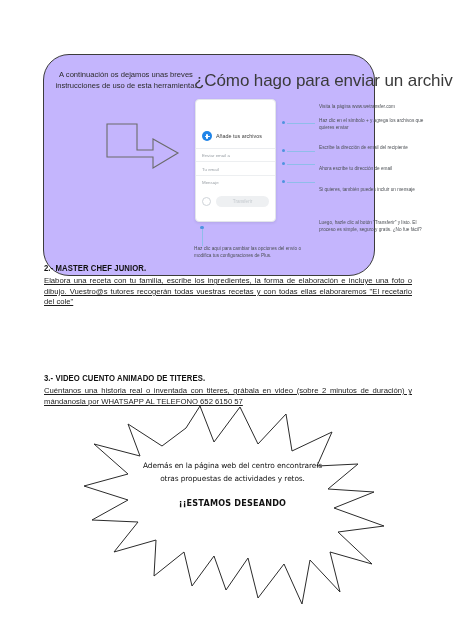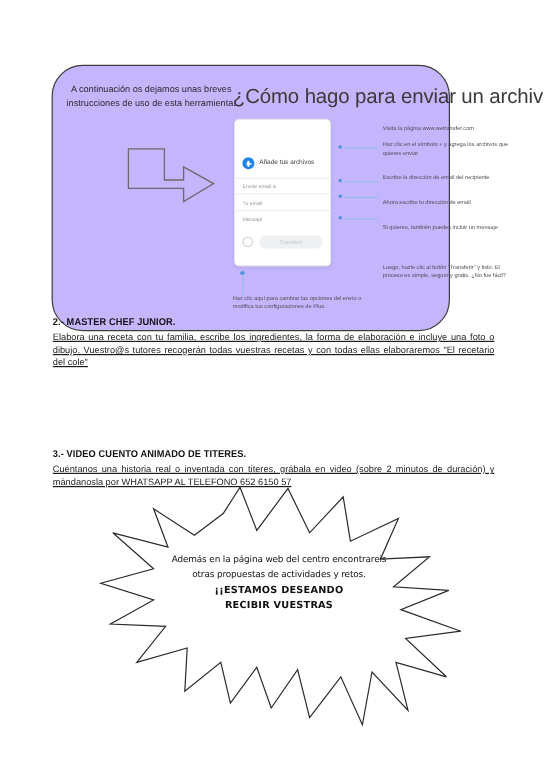--- a/index.html
+++ b/index.html
@@ -230,21 +230,21 @@
     text-align: center;
     font-family: "DejaVu Sans", sans-serif;
     color: #111;
   }
   #burst-para {
     font-size: 7.4px;
     line-height: 1.72;
     letter-spacing: -0.1px;
   }
   #burst-shout {
-    margin-top: 0;
+    margin-top: 12px;
     font-size: 8.1px;
     line-height: 1.55;
     letter-spacing: 0.2px;
     font-weight: bold;
   }
   .burst-shout-line { display: block; }
 </style>
 </head>
 <body>
 
@@ -350,16 +350,15 @@
              L32 40
              L78 52
              L66 20
              L100 42
              Z" stroke="#2b2b2b" stroke-width="1" fill="#ffffff" stroke-linejoin="miter"></path>
   </svg>
   <div id="starburst-text">
     <div id="burst-para">Además en la página web del centro encontrareis otras propuestas de actividades y retos.</div>
     <div id="burst-shout">
       <span class="burst-shout-line">¡¡ESTAMOS DESEANDO</span>
-      <span class="burst-shout-line">RECIBIR VUESTRAS</span>
     </div>
   </div>
 </div>
 
 </body></html>

